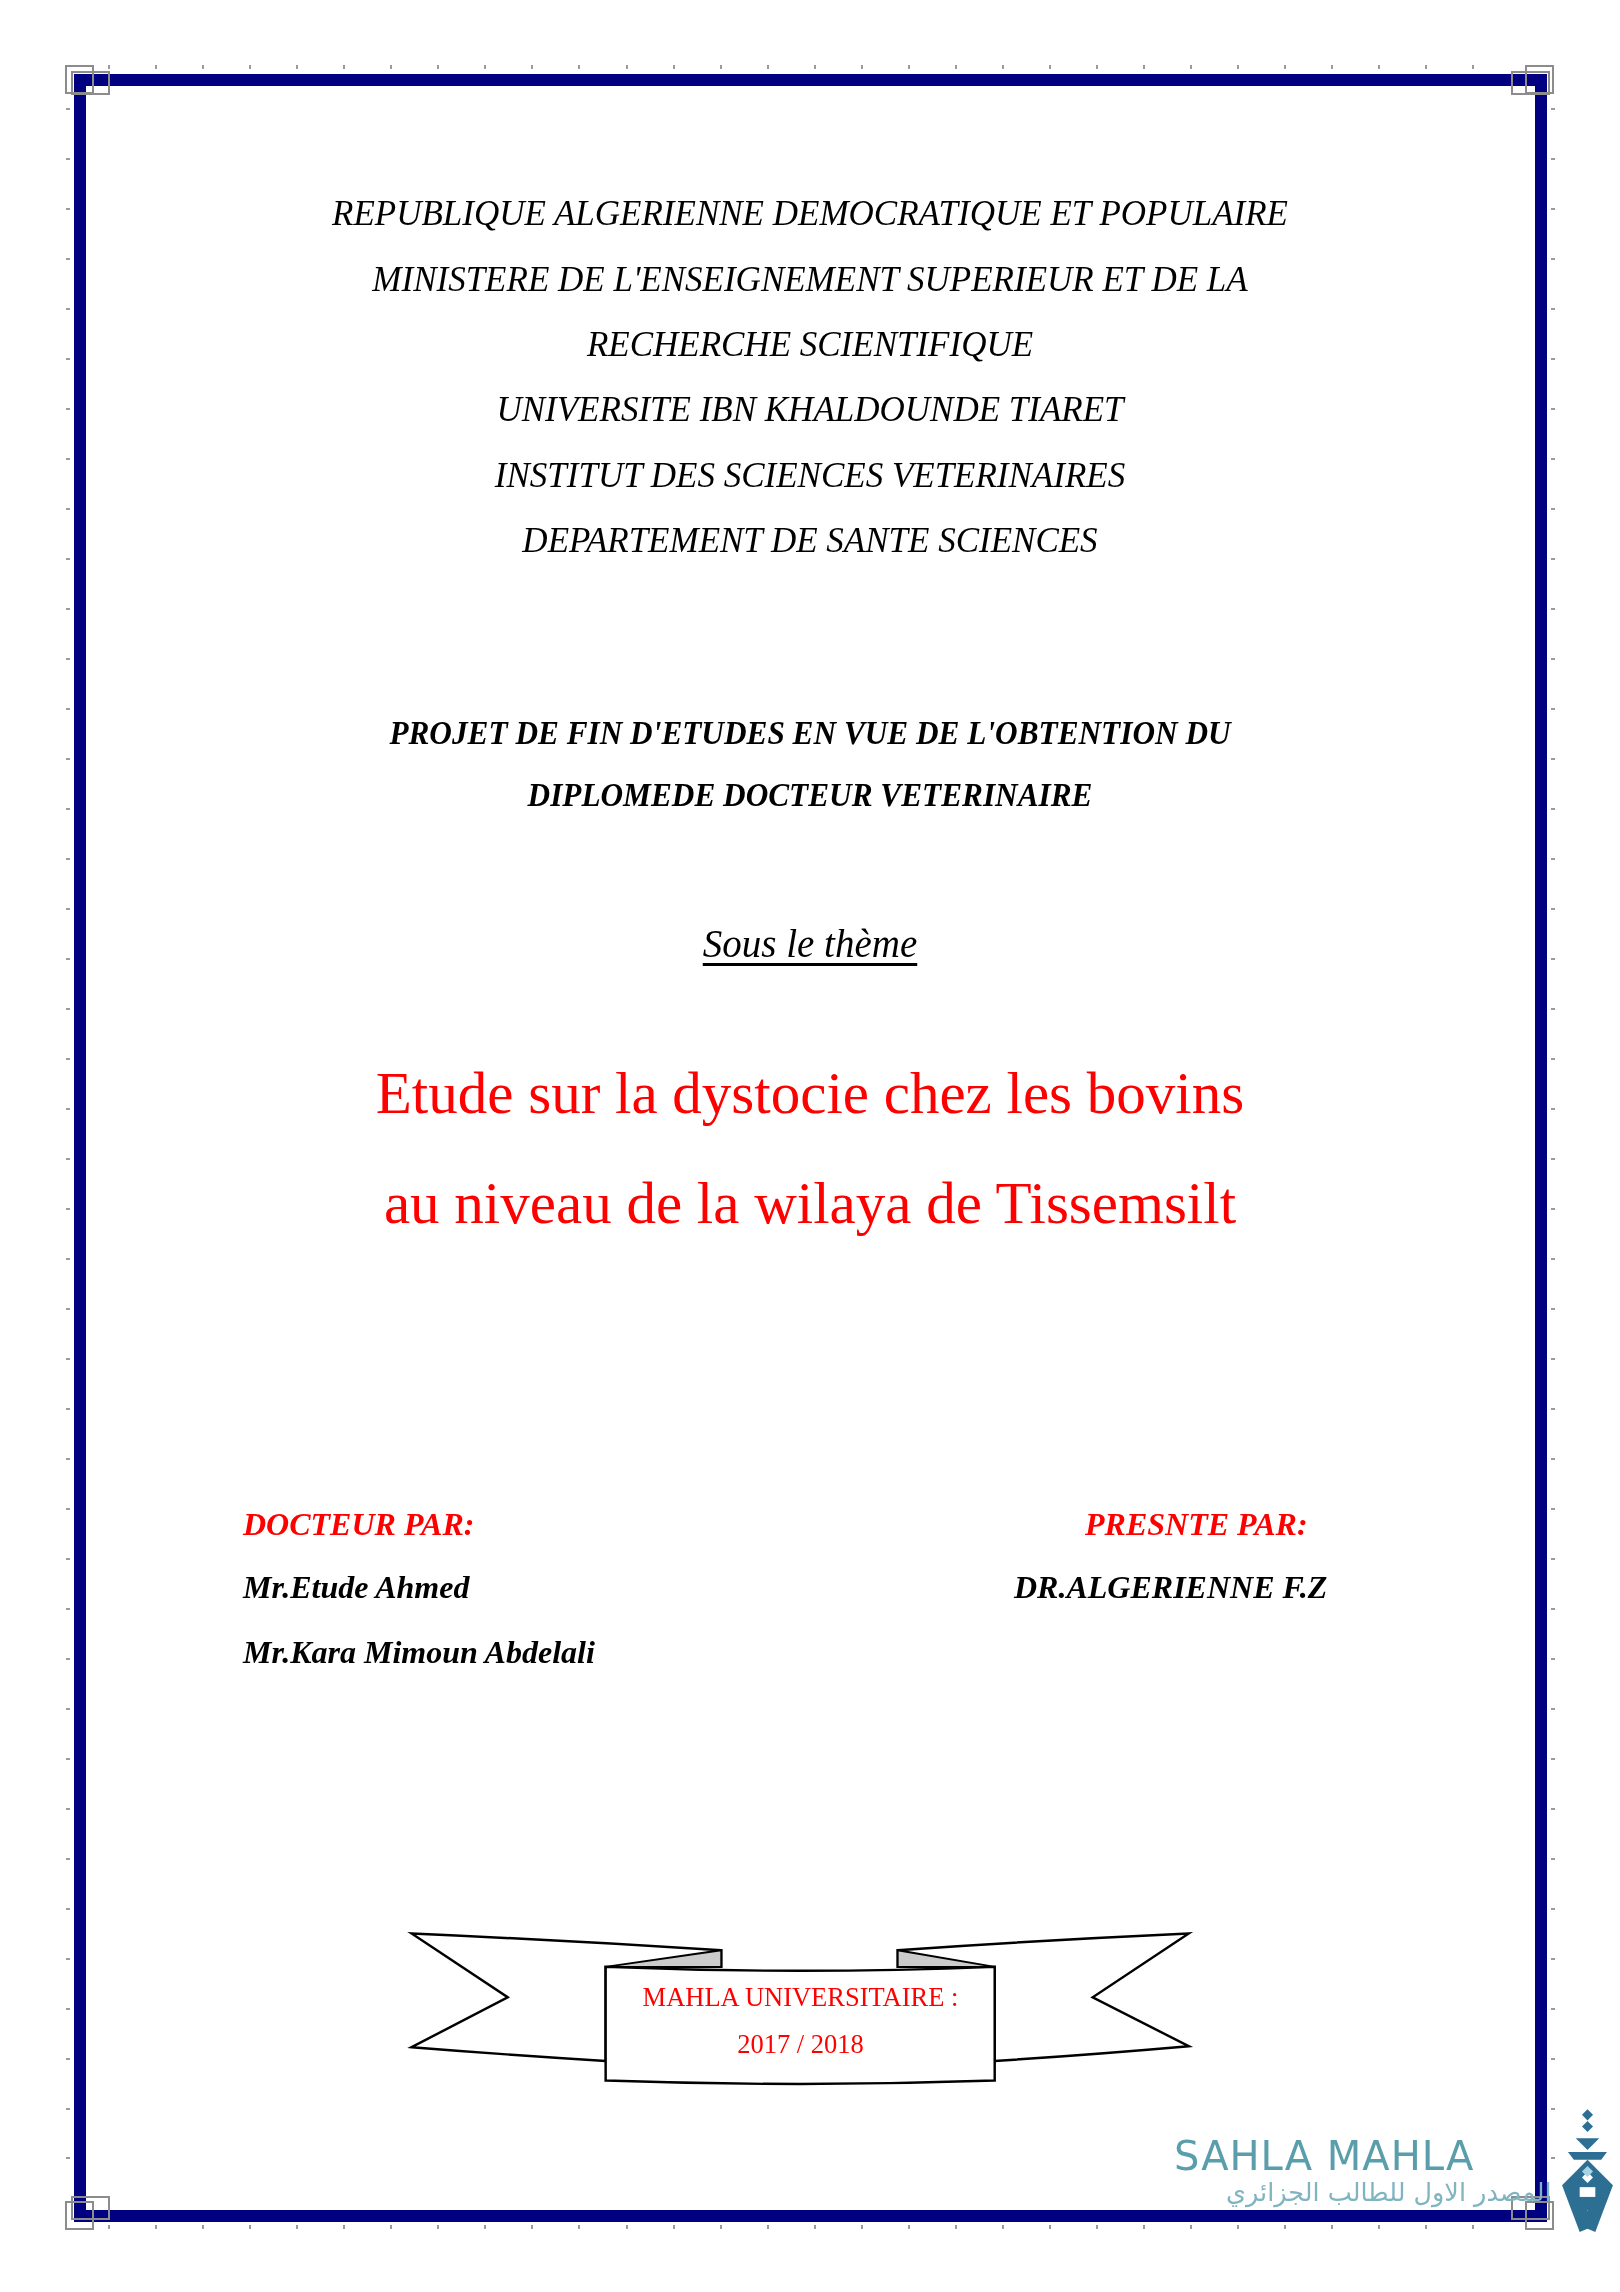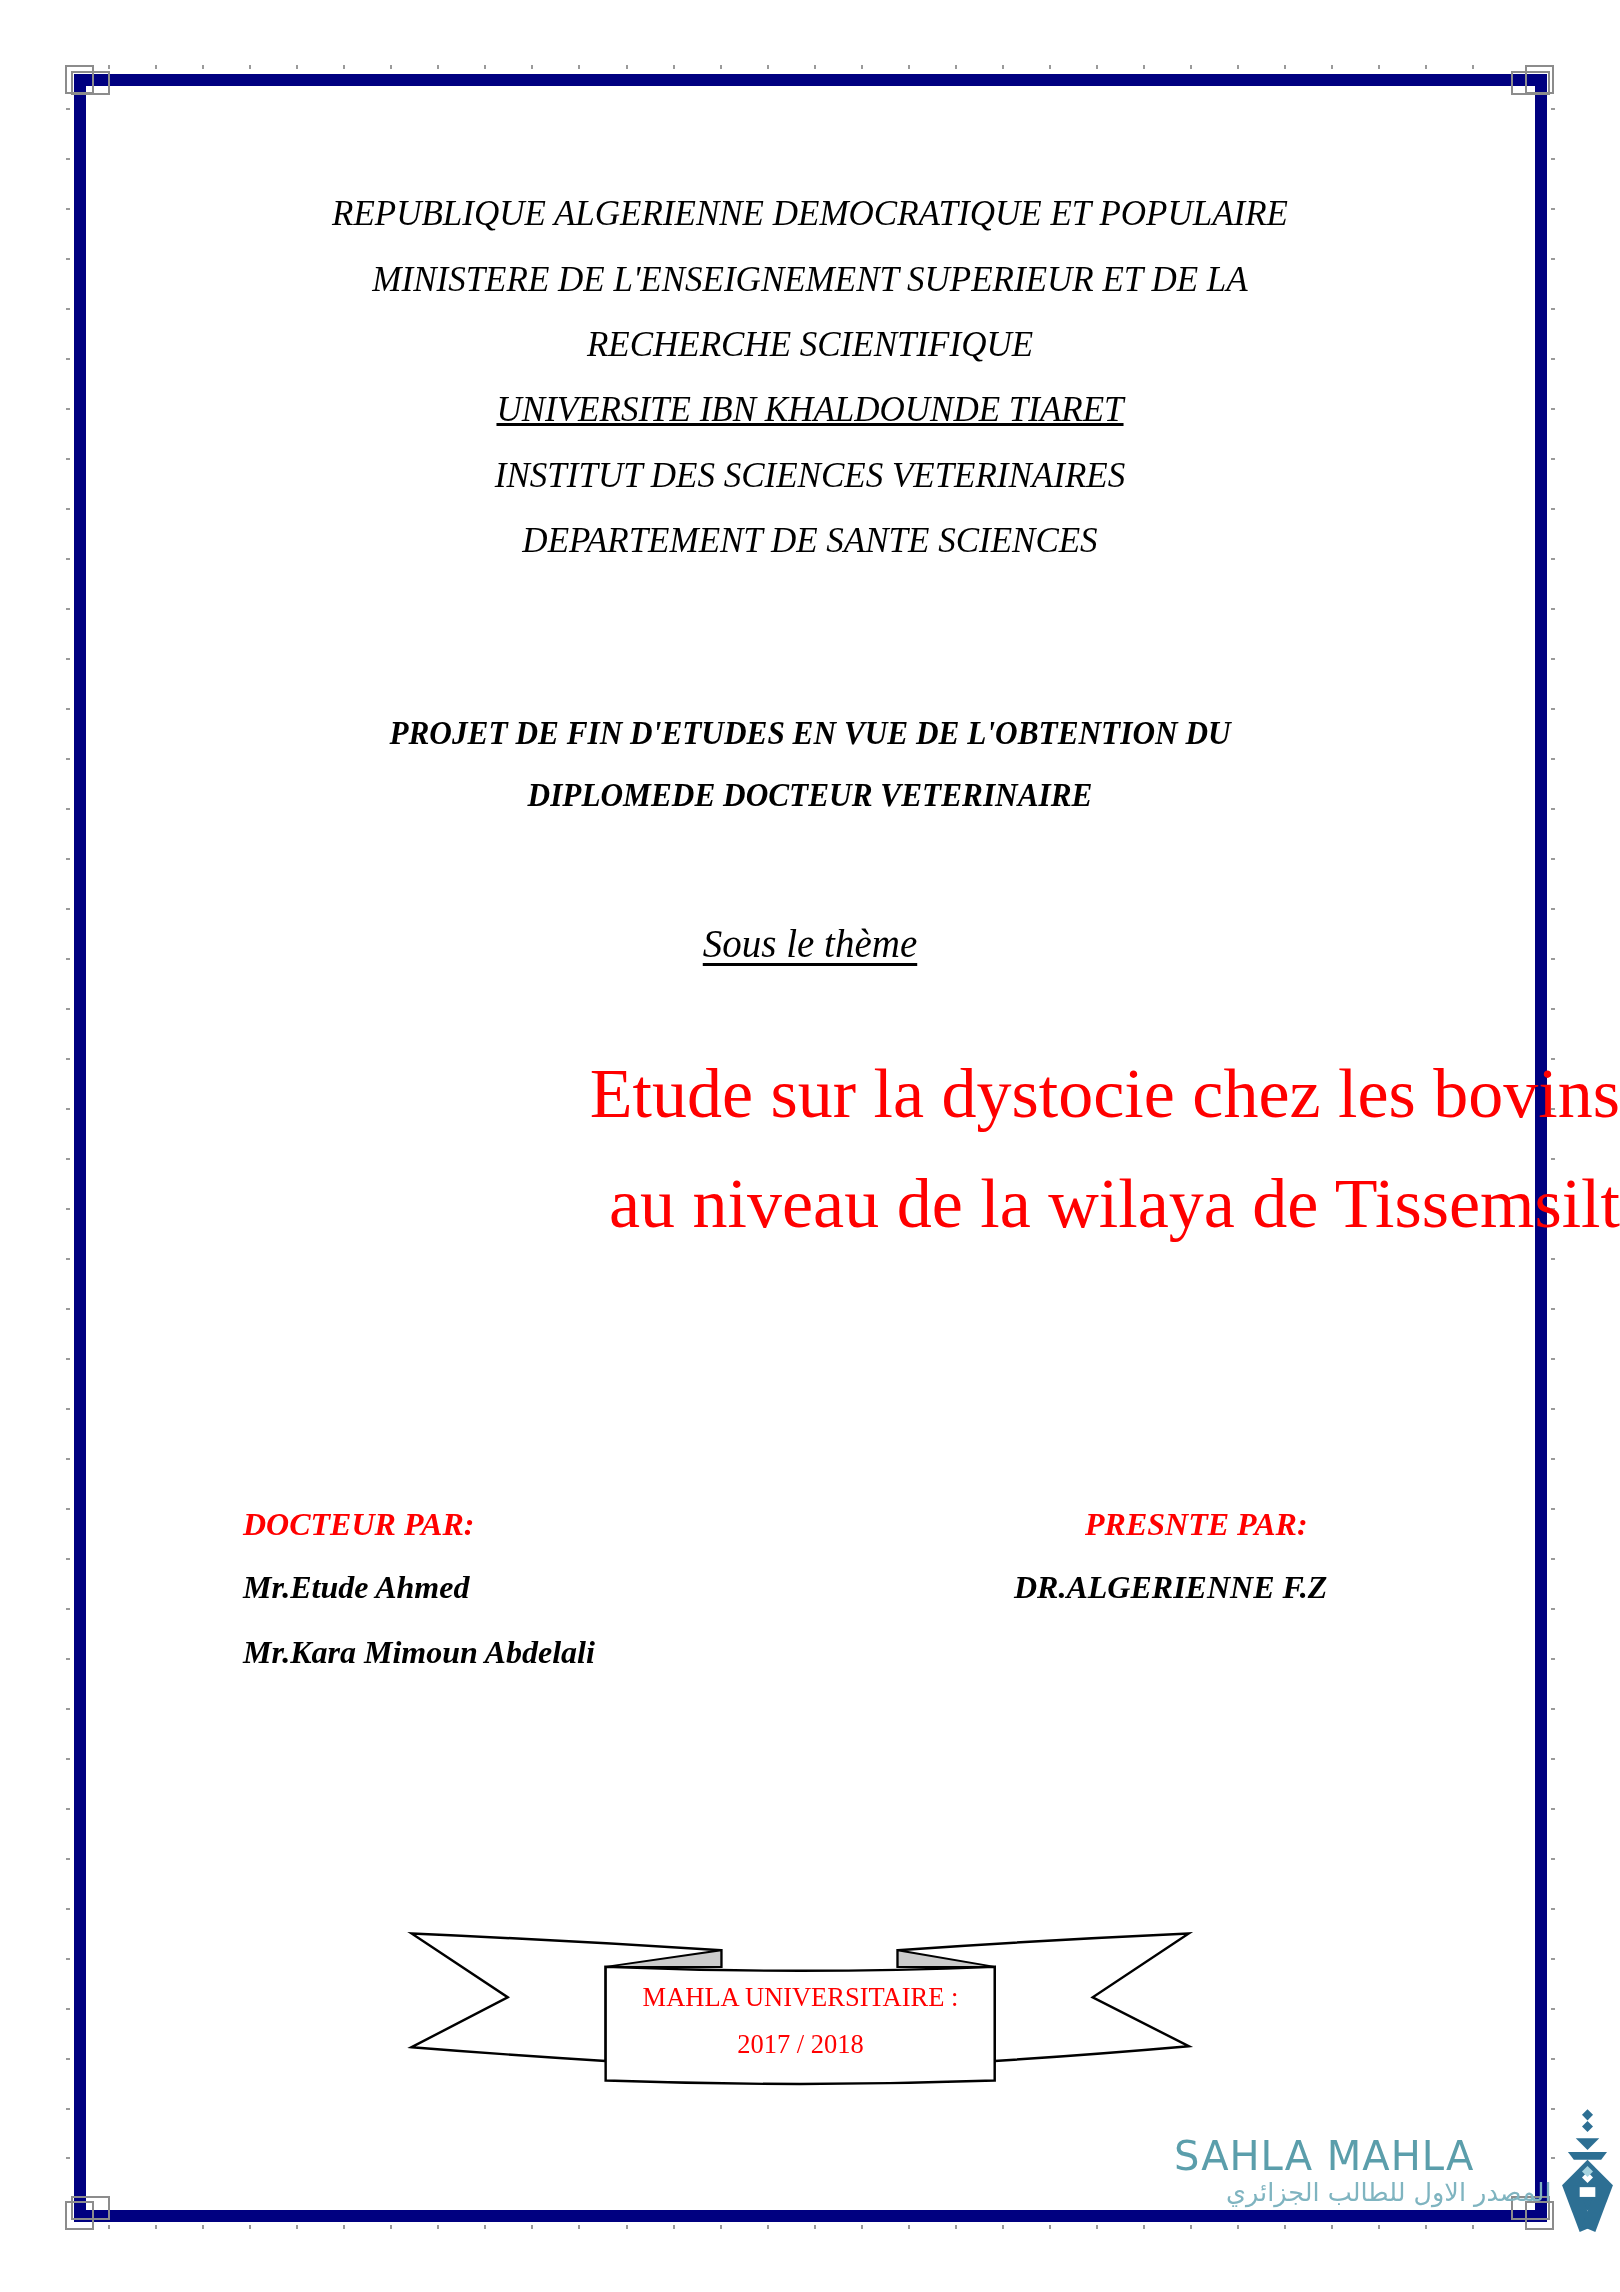--- a/index.html
+++ b/index.html
@@ -16,21 +16,21 @@
   .ticks-h span, .ticks-v span { position: absolute; background: #9a9a9a; }
   .ticks-h span { width: 2px; height: 3.9px; top: 0; }
   .ticks-v span { width: 3.9px; height: 2px; left: 0; }
 
   .line { position: absolute; left: 0; width: 1620px; text-align: center; white-space: nowrap; }
   .hdr { font-style: italic; font-size: 35px; line-height: 39px; }
   .proj { font-style: italic; font-weight: bold; font-size: 34px; line-height: 39px;
           transform: scaleX(0.92); transform-origin: 810px 0; }
   .theme { font-style: italic; font-size: 39px; line-height: 45px; }
   .theme span { text-decoration: underline; text-underline-offset: 5.9px; text-decoration-thickness: 2.9px; }
-  .title { font-size: 70px; line-height: 69px; color: #ff0000; text-align: right; }
+  .title { font-size: 59px; line-height: 69px; color: #ff0000; }
 
   .lbl { position: absolute; font-style: italic; font-weight: bold; font-size: 32px; line-height: 37px; white-space: nowrap; }
   .red { color: #ff0000; }
 
   .ribbon { position: absolute; left: 392px; top: 1911px; width: 833px; height: 196px; }
   .ribbon-text { position: absolute; left: 606px; width: 389px; text-align: center;
                  color: #ff0000; font-size: 26.5px; line-height: 29px; white-space: nowrap; }
 
   .wm-text { position: absolute; left: 1174px; top: 2133px; font-family: "DejaVu Sans", sans-serif;
              font-size: 40px; letter-spacing: 1px; color: #5b9eab; white-space: nowrap; line-height: 47px; }
@@ -202,21 +202,21 @@
     <span style="top: 1900px;"></span>
     <span style="top: 1950px;"></span>
     <span style="top: 2000px;"></span>
     <span style="top: 2049px;"></span>
   </div>
 
 <div>
   <div class="line hdr" style="top:194px;">REPUBLIQUE ALGERIENNE DEMOCRATIQUE ET POPULAIRE</div>
   <div class="line hdr" style="top:260px;">MINISTERE DE L'ENSEIGNEMENT SUPERIEUR ET DE LA</div>
   <div class="line hdr" style="top:325px;">RECHERCHE SCIENTIFIQUE</div>
-  <div class="line hdr" style="top:390px;text-decoration:underline;">UNIVERSITE IBN KHALDOUNDE TIARET</div>
+  <div class="line hdr" style="top:390px;">UNIVERSITE IBN KHALDOUNDE TIARET</div>
   <div class="line hdr" style="top:456px;">INSTITUT DES SCIENCES VETERINAIRES</div>
   <div class="line hdr" style="top:521px;">DEPARTEMENT DE SANTE SCIENCES</div>
 </div>
 
 <div>
   <div class="line proj" style="top:713px;">PROJET DE FIN D'ETUDES EN VUE DE L'OBTENTION DU</div>
   <div class="line proj" style="top:775px;">DIPLOMEDE DOCTEUR VETERINAIRE</div>
 </div>
 
 <div class="line theme" style="top:921px;">

